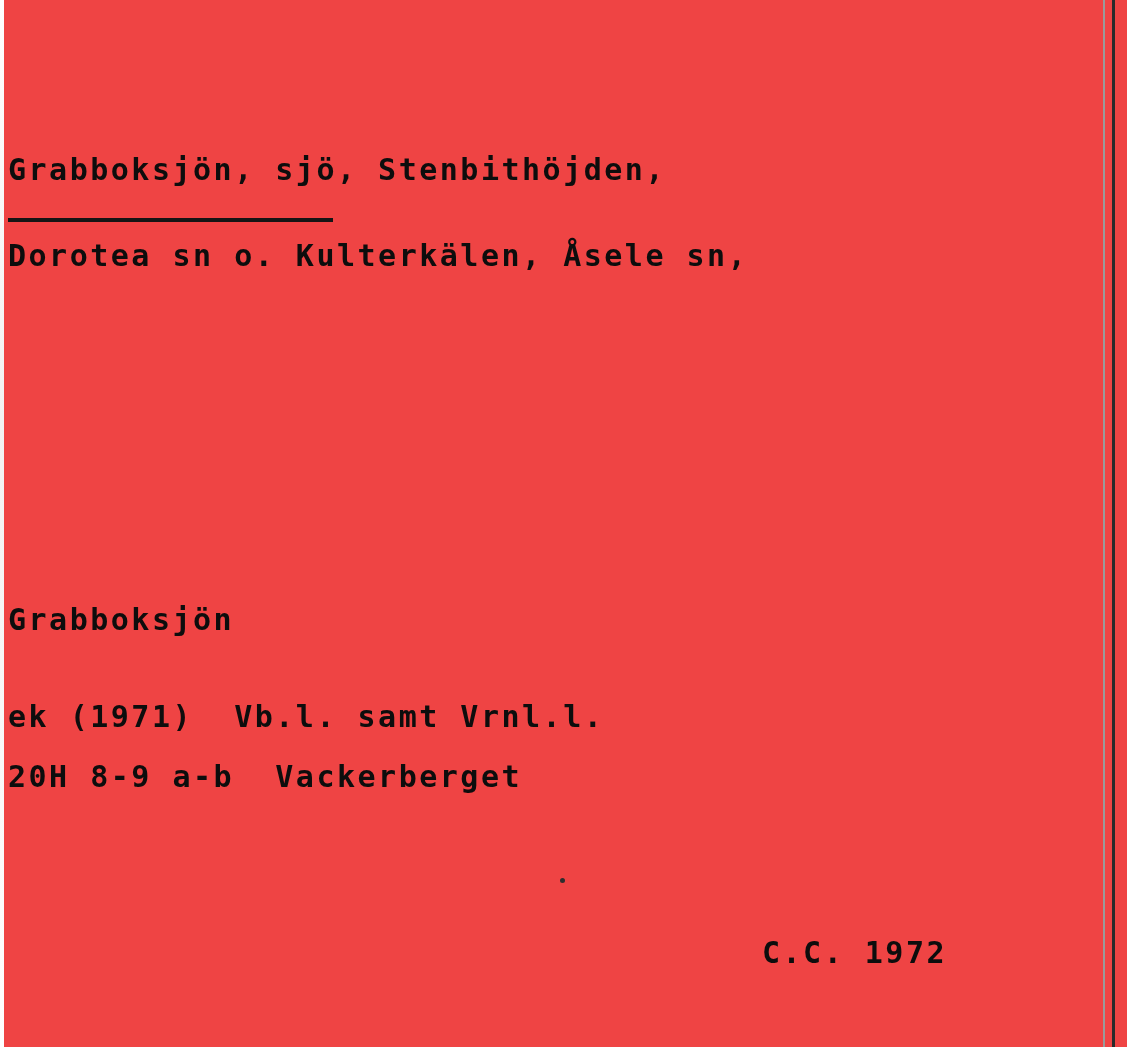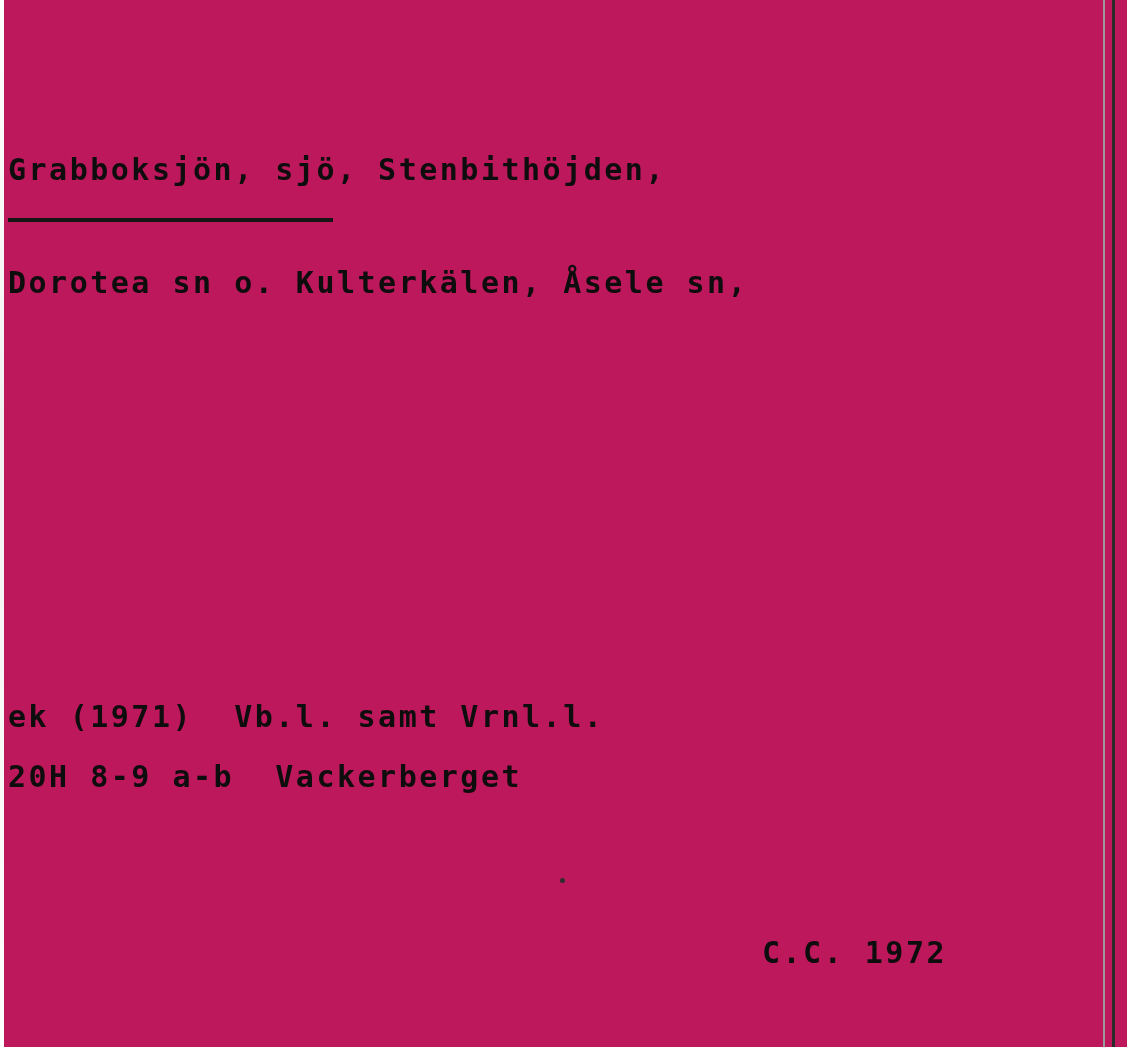--- a/index.html
+++ b/index.html
@@ -15,21 +15,21 @@
     font-family: "DejaVu Sans Mono", "Liberation Mono", monospace;
     color: #101010;
   }
 
   .card {
     position: absolute;
     left: 0;
     top: 0;
     width: 1127px;
     height: 1047px;
-    background: #be185d;
+    background: #ef4444;
   }
 
   
   .edge-line {
     position: absolute;
     top: 0;
     bottom: 0;
     width: 3px;
     background: #2a2a2a;
   }
@@ -46,21 +46,21 @@
     font-family: "DejaVu Sans Mono", "Liberation Mono", monospace;
     font-weight: 700;
     color: #0d0d0d;
     letter-spacing: 2.5px;
     font-size: 30px;
     line-height: 1.0;
   }
 
   
   .line1 { left: 8px;  top: 155px; }
-  .line2 { left: 8px;  top: 268px; }
+  .line2 { left: 8px;  top: 241px; }
   .line3 { left: 220px; top: 350px; }
 
   
   .headword-underline {
     position: absolute;
     left: 8px;
     top: 218px;
     width: 325px;
     height: 4px;
     background: #151515;
@@ -102,20 +102,21 @@
 
   <div class="left-margin-noise"></div>
 
   <div class="typed line1">Grabboksjön, sjö, Stenbithöjden,</div>
 
   <div class="headword-underline"></div>
 
   <div class="typed line2">Dorotea sn o. Kulterkälen, Åsele sn,</div>
 
 
+  <div class="typed line4">Grabboksjön</div>
 
   <div class="typed line5">ek (1971)  Vb.l. samt Vrnl.l.</div>
 
   <div class="typed line6">20H 8-9 a-b  Vackerberget</div>
 
   <div class="dot-artifact"></div>
 
   <div class="typed signature">C.C. 1972</div>
 
   <div class="edge-line inner"></div>

